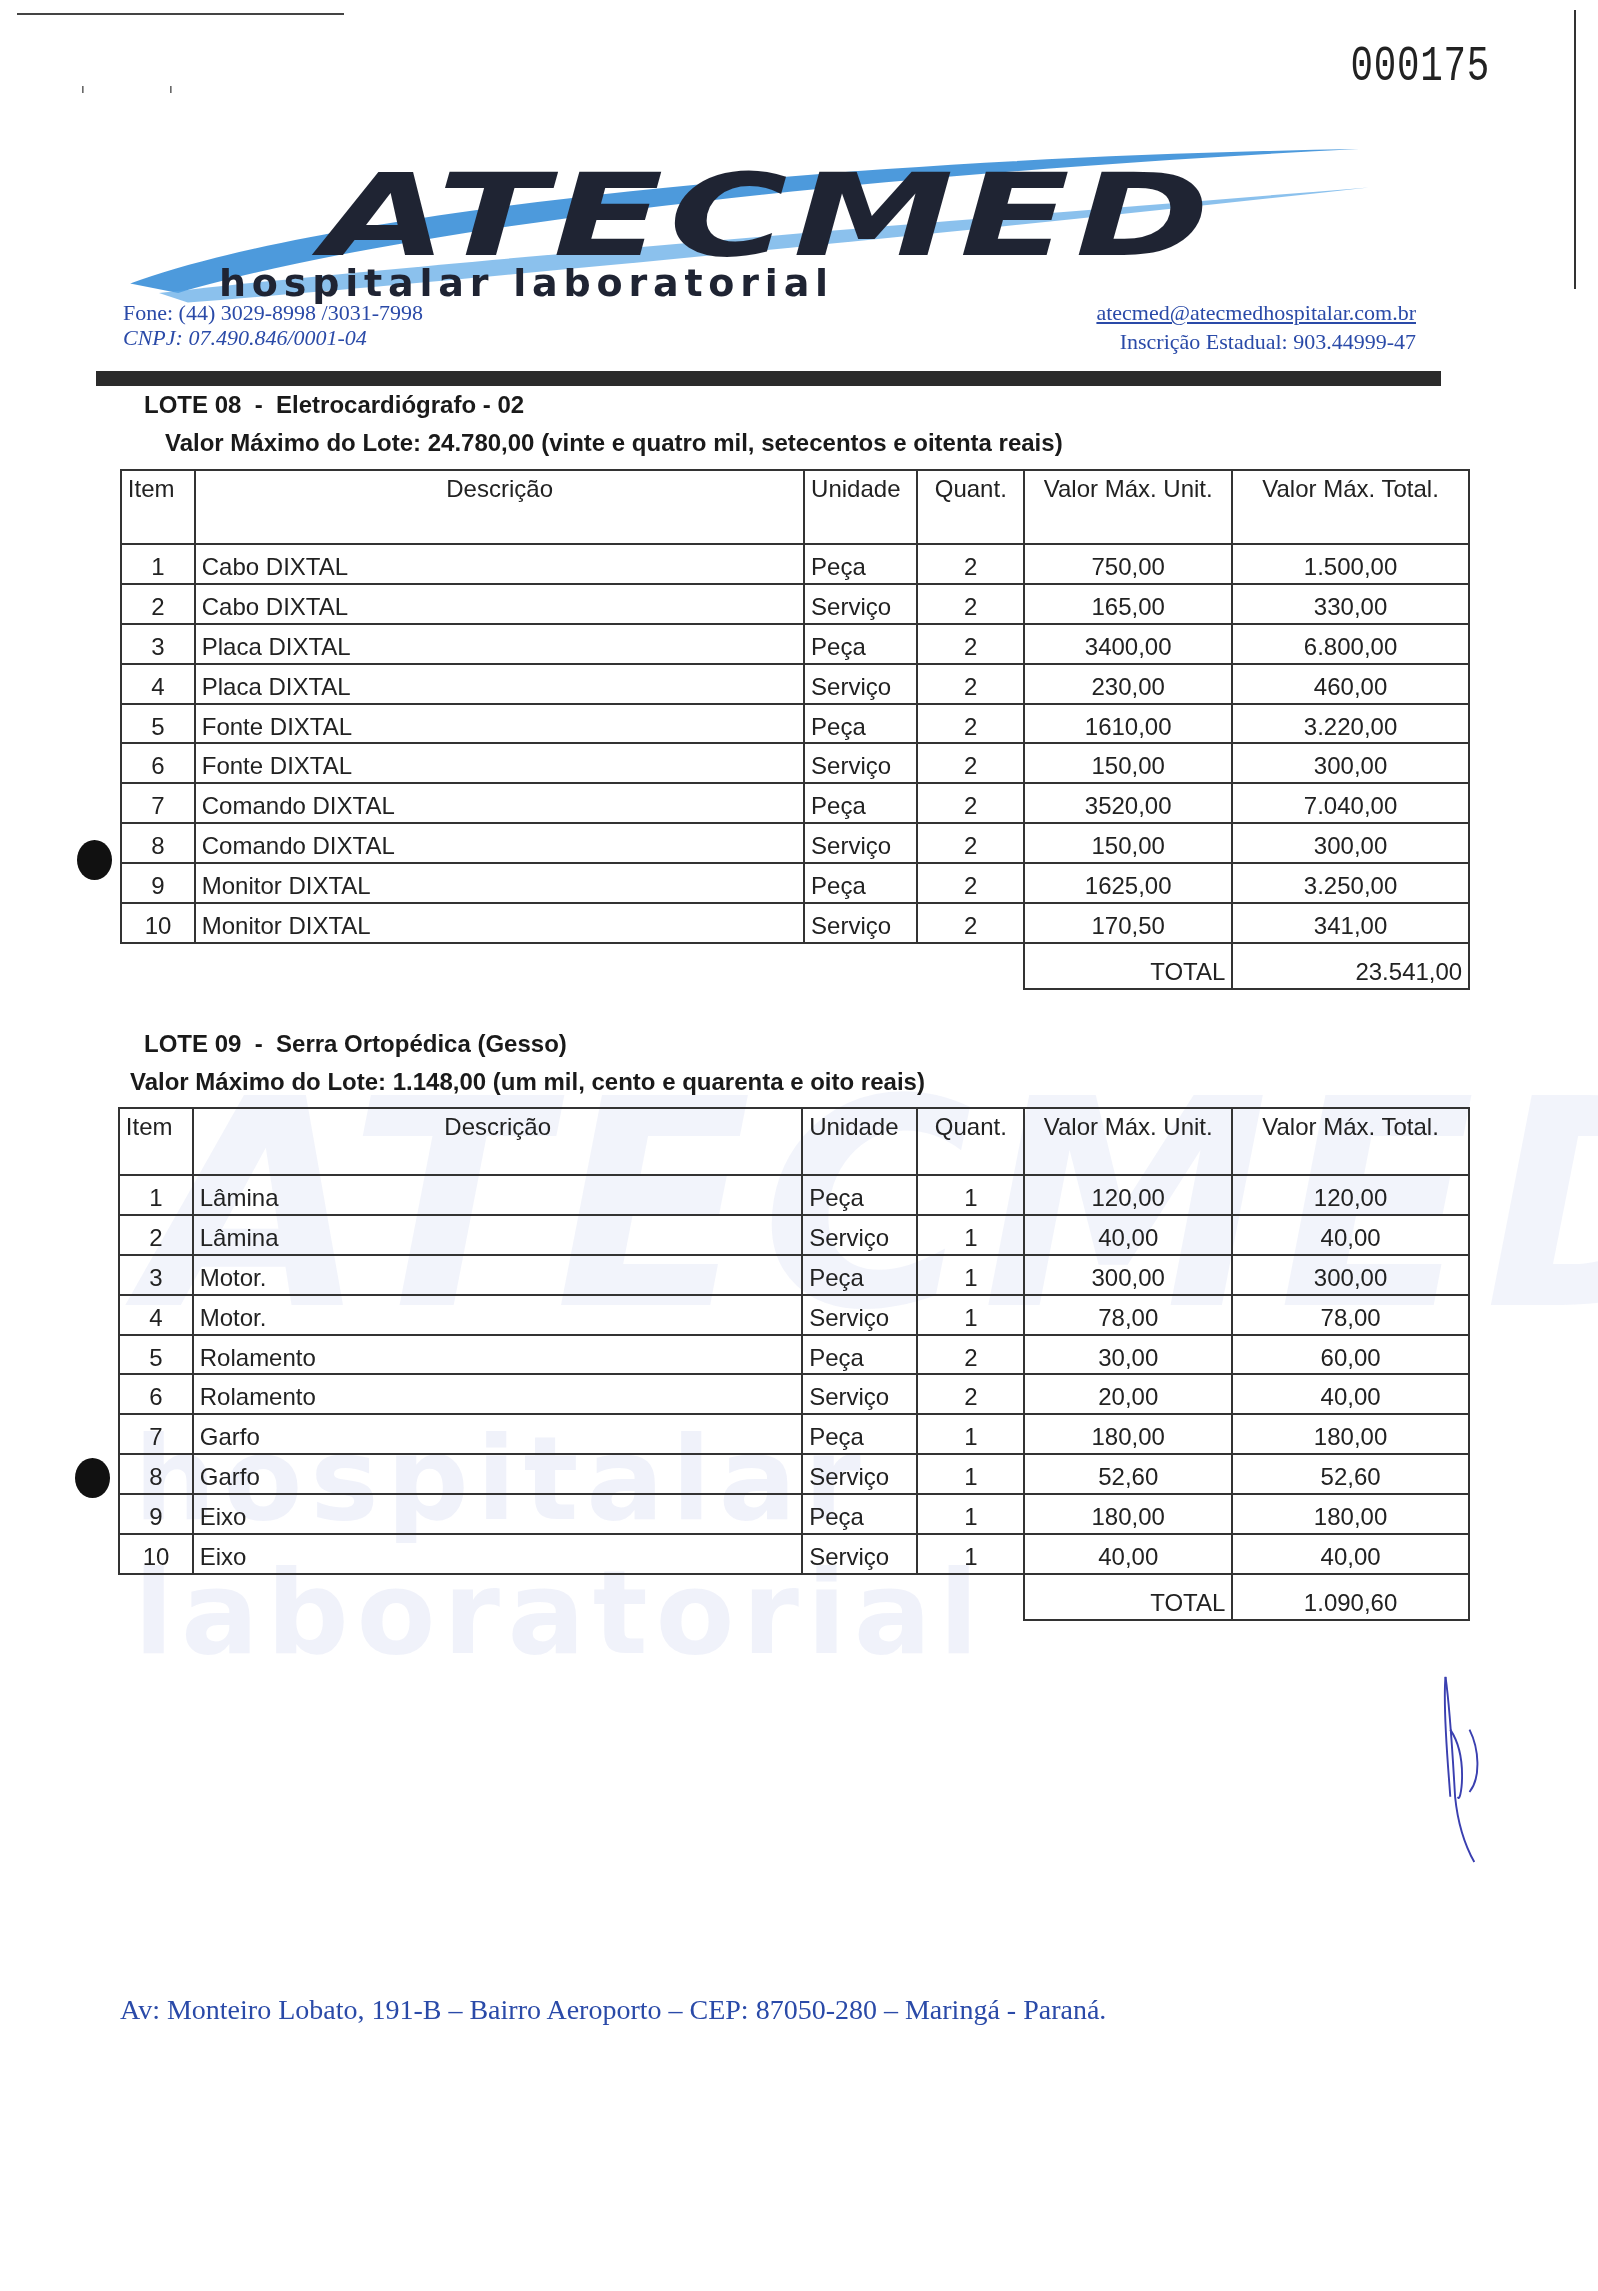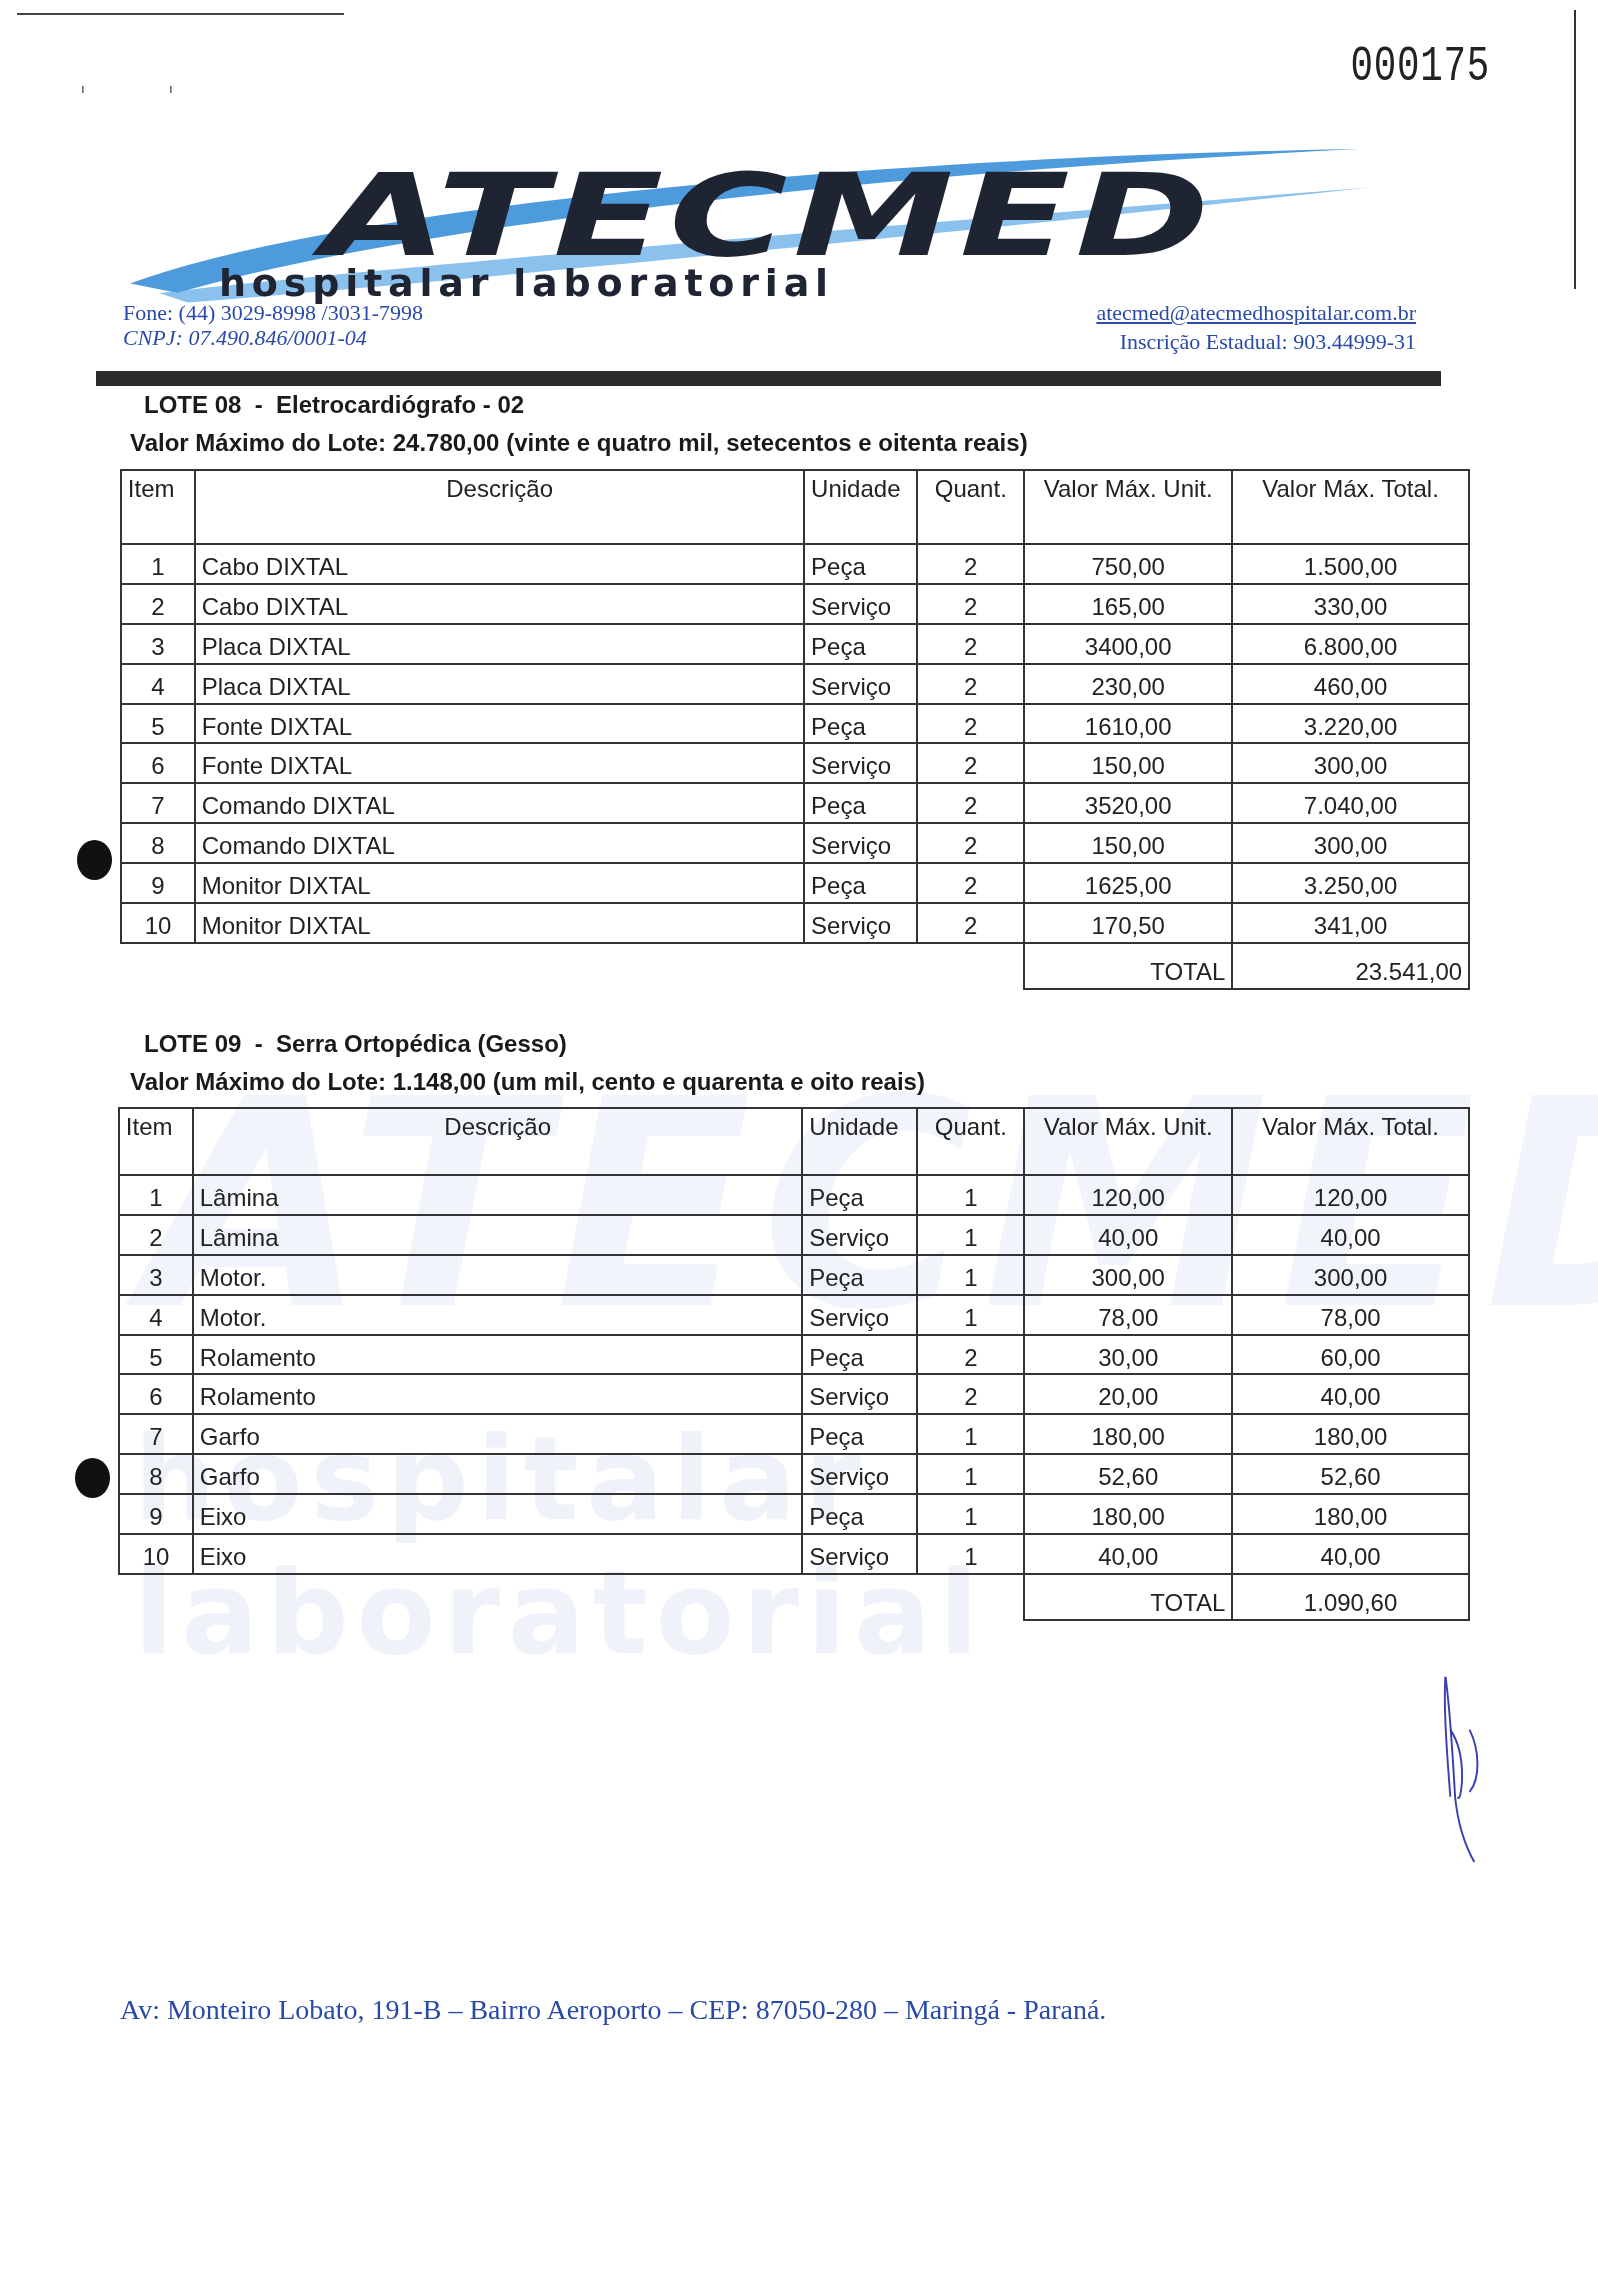--- a/index.html
+++ b/index.html
@@ -51,26 +51,26 @@
 <svg class="abs logo" viewBox="0 0 1330 175">
   <path d="M10 140 C 200 70, 700 10, 1290 0 C 700 30, 260 90, 60 150 Z" fill="#3a8fd8" opacity="0.9"></path>
   <path d="M40 150 C 300 120, 800 80, 1300 40 C 800 95, 320 140, 70 160 Z" fill="#5aa6e6" opacity="0.7"></path>
   <text x="210" y="110" font-family="DejaVu Sans, sans-serif" font-size="118" font-weight="bold" font-style="italic" fill="#1f2433" letter-spacing="4" textLength="930" lengthAdjust="spacingAndGlyphs">ATECMED</text>
 </svg>
 <div class="abs tagline">hospitalar laboratorial</div>
 
 <div class="abs contact left" style="top:300px;">Fone: (44) 3029-8998 /3031-7998</div>
 <div class="abs contact left" style="top:325px;font-style:italic;">CNPJ: 07.490.846/0001-04</div>
 <div class="abs contact right" style="top:300px;"><a>atecmed@atecmedhospitalar.com.br</a></div>
-<div class="abs contact right" style="top:329px;">Inscrição Estadual: 903.44999-31</div>
+<div class="abs contact right" style="top:329px;">Inscrição Estadual: 903.44999-47</div>
 
 <div class="abs band"></div>
 
 <div class="abs lote-title" style="top:391px;">LOTE 08  -  Eletrocardiógrafo - 02</div>
-<div class="abs lote-valor" style="top:429px;">Valor Máximo do Lote: 24.780,00 (vinte e quatro mil, setecentos e oitenta reais)</div>
+<div class="abs lote-valor" style="top:429px;margin-left:35px;">Valor Máximo do Lote: 24.780,00 (vinte e quatro mil, setecentos e oitenta reais)</div>
 
 <table class="grid" style="left:120px;top:469px;width:1350px;">
   <colgroup>
       <col style="width:74px">
       <col style="width:610px">
       <col style="width:113px">
       <col style="width:107px">
       <col style="width:208px">
       <col style="width:237px">
     </colgroup>

